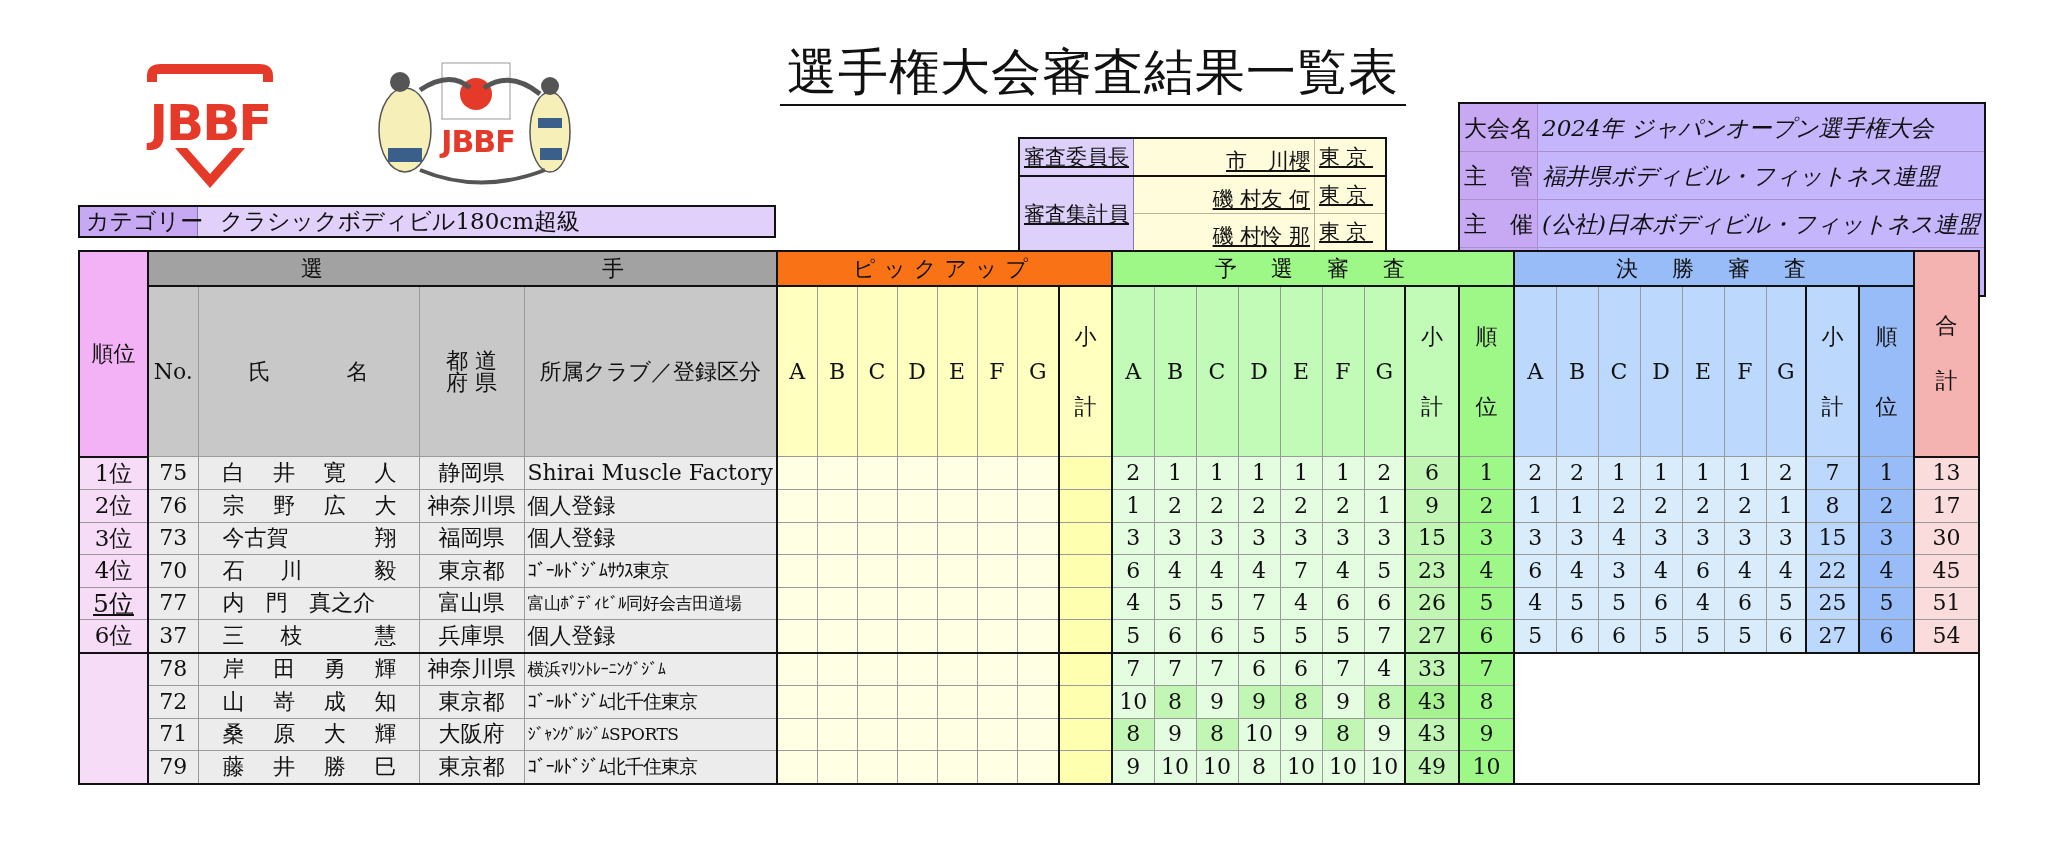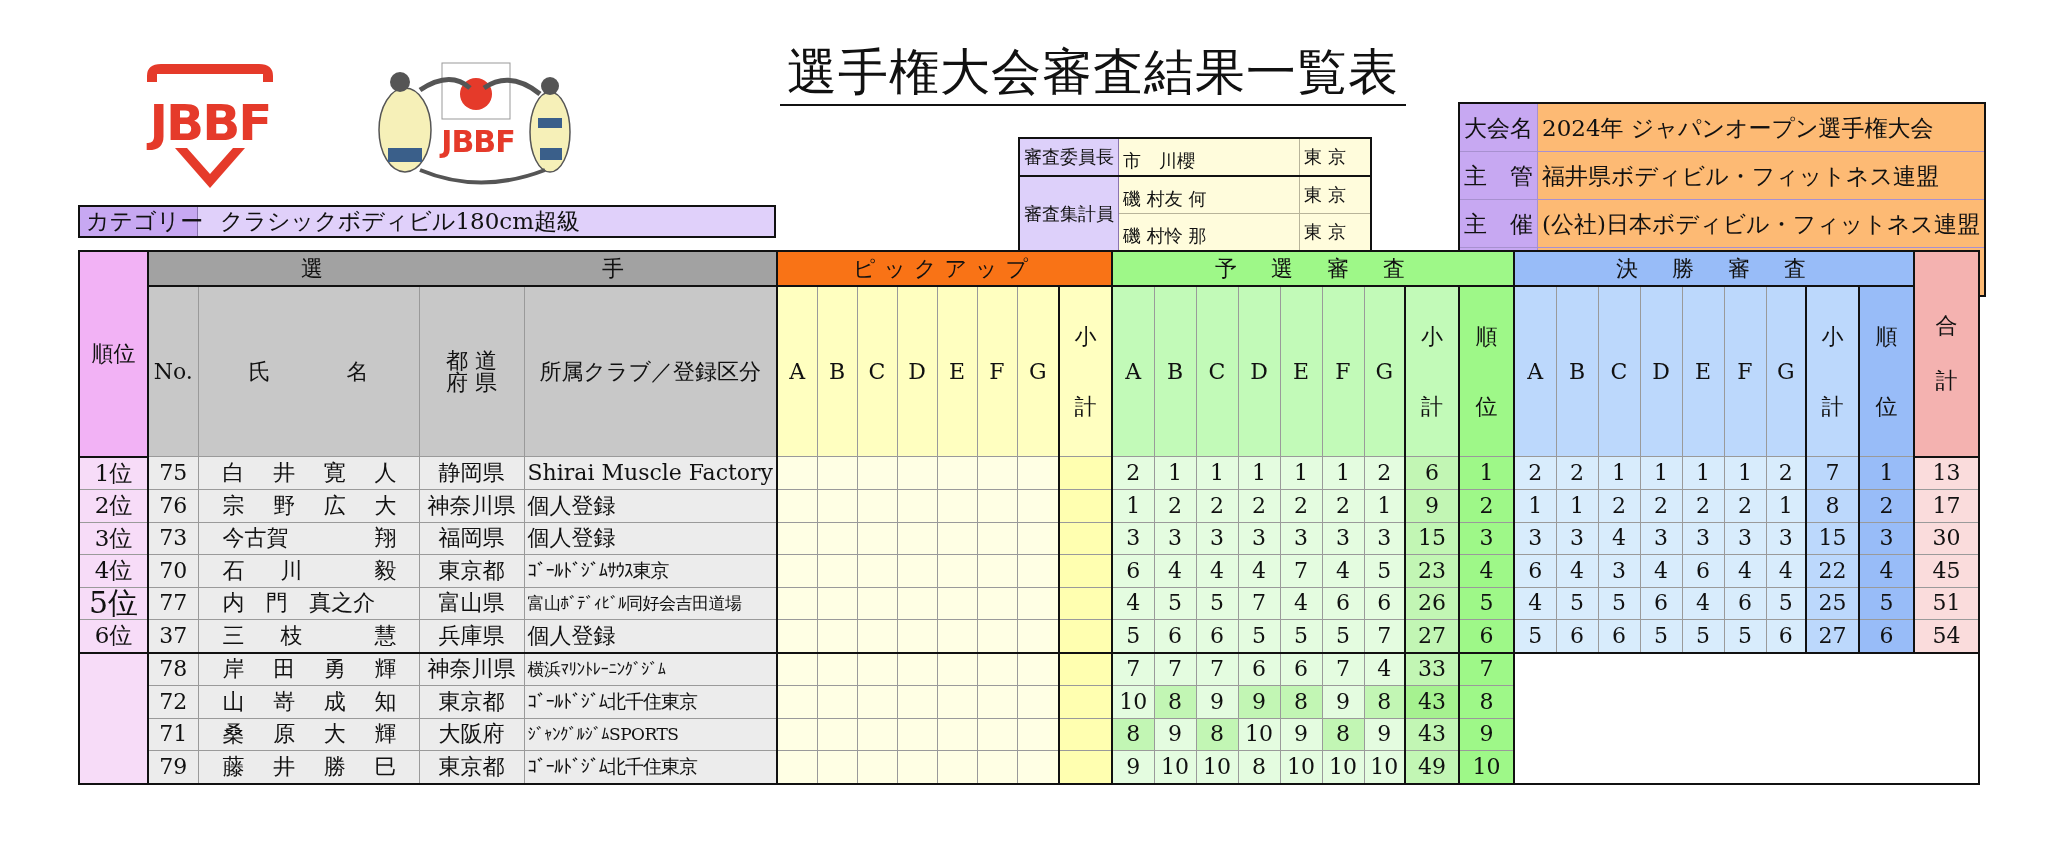--- a/index.html
+++ b/index.html
@@ -11,32 +11,32 @@
            text-align:center; border-bottom:2px solid #111; letter-spacing:1px; white-space:nowrap; }
   
   #logo1 { left:135px; top:60px; width:150px; height:135px; }
   #logo2 { left:360px; top:60px; width:240px; height:135px; }
   
   #category { left:78px; top:205px; width:698px; height:33px; border:2px solid #111; box-sizing:border-box;
               display:flex; background:#e0d0fa; font-size:23px; }
   #category .lab { background:#c7a8f2; width:118px; border-right:1px solid #8a74b0; display:flex; align-items:center; padding-left:6px; box-sizing:border-box; white-space:nowrap;}
   #category .val { display:flex; align-items:center; padding-left:22px; white-space:nowrap; }
   
-  #judges { left:1018px; top:137px; border:2px solid #111; border-collapse:collapse; font-size:18px; }
+  #judges { left:1018px; top:137px; border:2px solid #111; border-collapse:collapse; font-size:21px;text-decoration:underline; }
   #judges td { border:1px solid #b8b49a; height:30px; padding:0 4px; white-space:nowrap; line-height:28px; }
   #judges td.lab { background:#ddd0fa; border-color:#8a74b0; }
   #judges td.nm { background:#fffcdc; width:172px; }
   #judges td.pf { background:#fffcdc; width:62px; letter-spacing:6px; }
   #judges tr.sep td { border-bottom:2px solid #111; }
-  .spread { display:flex; justify-content:flex-start;margin-top:8px; }
+  .spread { display:flex; justify-content:flex-end;margin-top:8px; }
   
   #event { left:1458px; top:102px; border:2px solid #111; border-collapse:collapse; font-size:23px; }
   #event td { height:31px; padding:8px 4px; white-space:nowrap; border:1px solid #a890d0; line-height:30px; }
   #event td.lab { background:#c7a8f2; width:60px; }
-  #event td.val { background:#fdba74; width:412px; }
+  #event td.val { background:#c4b5fd; width:412px;font-style:italic; }
   
   #main { left:78px; top:250px; border-collapse:collapse; table-layout:fixed; font-size:22px; }
   #main td { border:1px solid #9a9a9a; padding:0; text-align:center; white-space:nowrap; overflow:hidden; line-height:1; }
   #main tr.h1 td { height:33px; border-bottom:2px solid #111; }
   #main tr.h2 td { height:169px; }
   #main tr.d td { height:31.5px; }
   #main tr.sep td { border-bottom:2px solid #111; }
   .thick-l { border-left:2px solid #111 !important; }
   .thick-r { border-right:2px solid #111 !important; }
   .c-rank-h { background:#f2b2f5; }
@@ -432,21 +432,21 @@
         <td class="c-fin">3</td>
         <td class="c-fin">4</td>
         <td class="c-fin">6</td>
         <td class="c-fin">4</td>
         <td class="c-fin">4</td>
         <td class="c-fin-sub thick-l">22</td>
         <td class="c-fin-rank thick-l thick-r">4</td>
         <td class="c-tot thick-r">45</td>
       </tr>
       <tr class="d">
-        <td class="c-rank thick-r" style="font-size: 30px; border-left: 2px solid rgb(17, 17, 17);">5位</td>
+        <td class="c-rank thick-r" style="font-size: 25px; border-left: 2px solid rgb(17, 17, 17); text-decoration: underline;">5位</td>
         <td class="c-player">77</td>
         <td class="c-player">
           <div class="name-cell">
             <span>内</span>
             <span>門</span>
             <span>真之介</span>
             <span></span>
           </div>
         </td>
         <td class="c-player">富山県</td>

